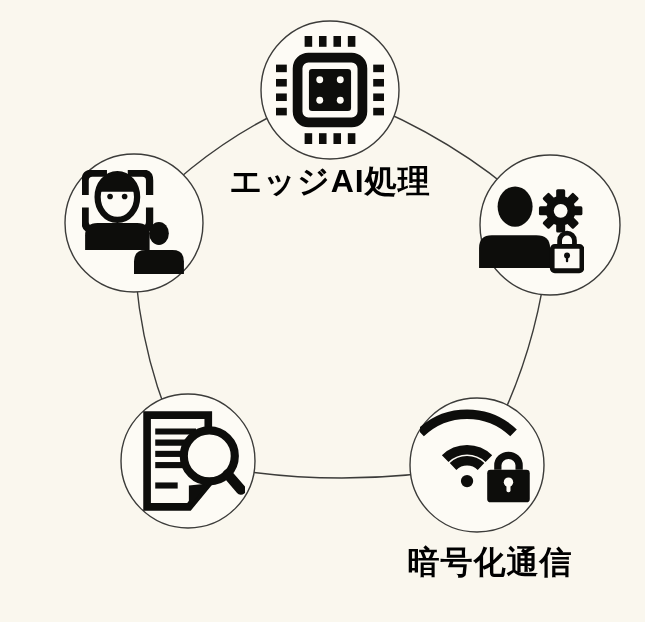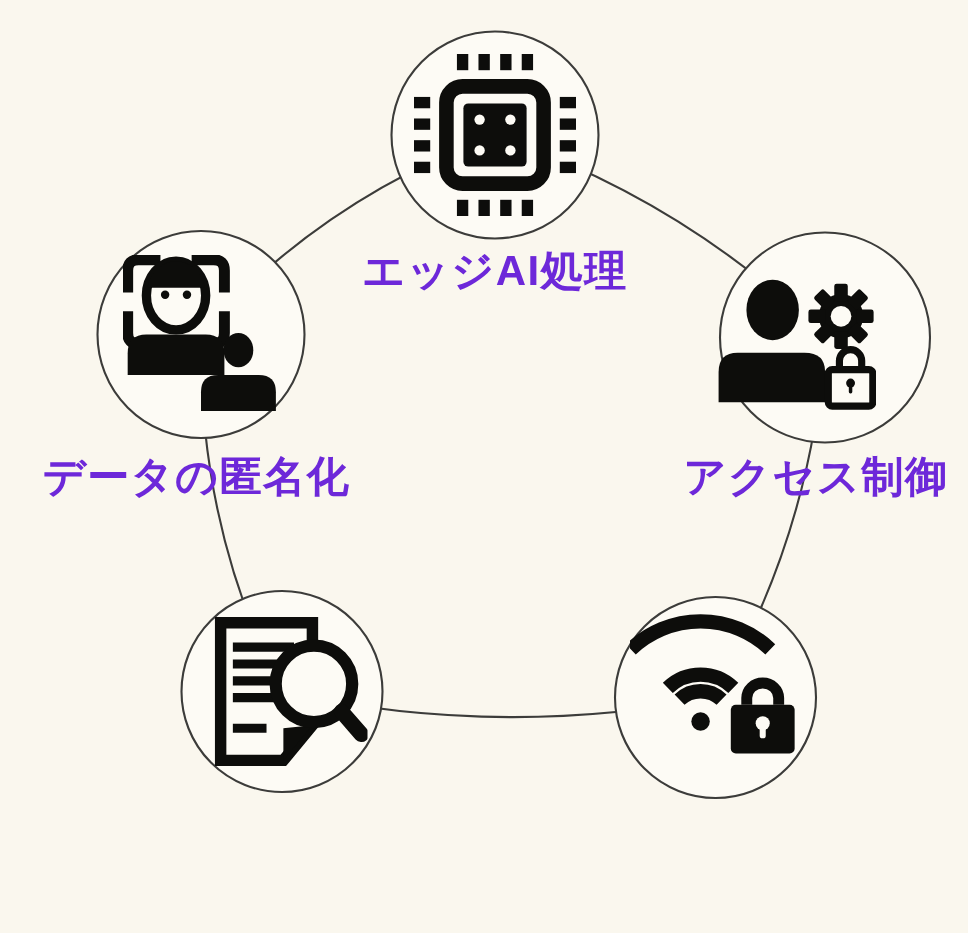--- a/index.html
+++ b/index.html
@@ -17,24 +17,24 @@
   }
   .diagram-svg {
     position: absolute;
     left: 0;
     top: 0;
   }
   .node-label {
     position: absolute;
     transform: translateX(-50%);
     font-weight: bold;
-    font-size: 28px;
+    font-size: 32px;
     line-height: 30px;
     letter-spacing: 1px;
-    color: #6d28d9;
+    color: #000000;
     white-space: nowrap;
   }
 </style>
 </head>
 <body>
 
 <div class="canvas">
 
   <svg class="diagram-svg" width="645" height="622" viewBox="0 0 645 622">
 
@@ -155,15 +155,14 @@
           <path d="M69.5,57 V53 a9.5,9 0 0 1 19,0 V57" fill="none" stroke="#0D0D0B" stroke-width="6.5"></path>
           <rect x="60" y="57" width="38" height="29" rx="3" fill="#0D0D0B"></rect>
           <circle cx="79" cy="68" r="4.2" fill="#FDFBF5"></circle>
           <rect x="77.2" y="68" width="3.6" height="9" rx="1.6" fill="#FDFBF5"></rect>
         </g>
       </svg>
     </g>
   </svg>
 
   <div class="node-label" style="left:330px; top:166px">エッジAI処理</div>
-  <div class="node-label" style="left:131px; top:303px">データの匿名化</div>
-  <div class="node-label" style="left:544px; top:303px">アクセス制御</div>
+  <div class="node-label" style="left:490px; top:547px">暗号化通信</div>
 </div>
 
 </body></html>

